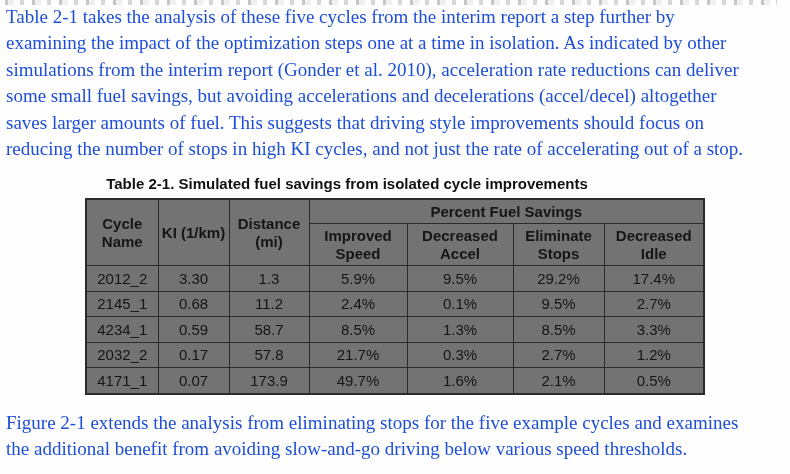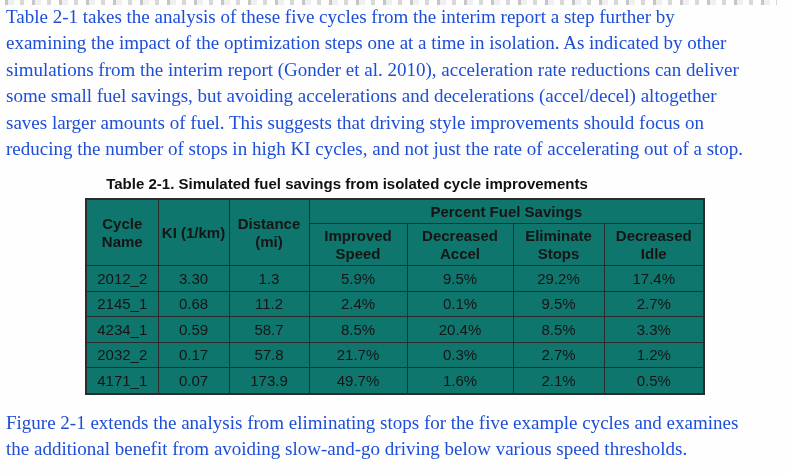--- a/index.html
+++ b/index.html
@@ -58,21 +58,21 @@
 
   table.fuel-table {
     position: absolute;
     left: 85px;
     top: 198px;
     width: 618px;
     border-collapse: collapse;
     table-layout: fixed;
     font-family: "Liberation Sans", sans-serif;
     color: #151515;
-    background: #0f766e;
+    background: #737373;
   }
   table.fuel-table, table.fuel-table th, table.fuel-table td {
     border: 1.6px solid #2b2b2b;
   }
   table.fuel-table { border-width: 2px; }
   table.fuel-table th {
     font-weight: bold;
     font-size: 15px;
     line-height: 17.5px;
     text-align: center;
@@ -147,21 +147,21 @@
       <td>2.4%</td>
       <td>0.1%</td>
       <td>9.5%</td>
       <td>2.7%</td>
     </tr>
     <tr>
       <td>4234_1</td>
       <td>0.59</td>
       <td>58.7</td>
       <td>8.5%</td>
-      <td>20.4%</td>
+      <td>1.3%</td>
       <td>8.5%</td>
       <td>3.3%</td>
     </tr>
     <tr>
       <td>2032_2</td>
       <td>0.17</td>
       <td>57.8</td>
       <td>21.7%</td>
       <td>0.3%</td>
       <td>2.7%</td>

